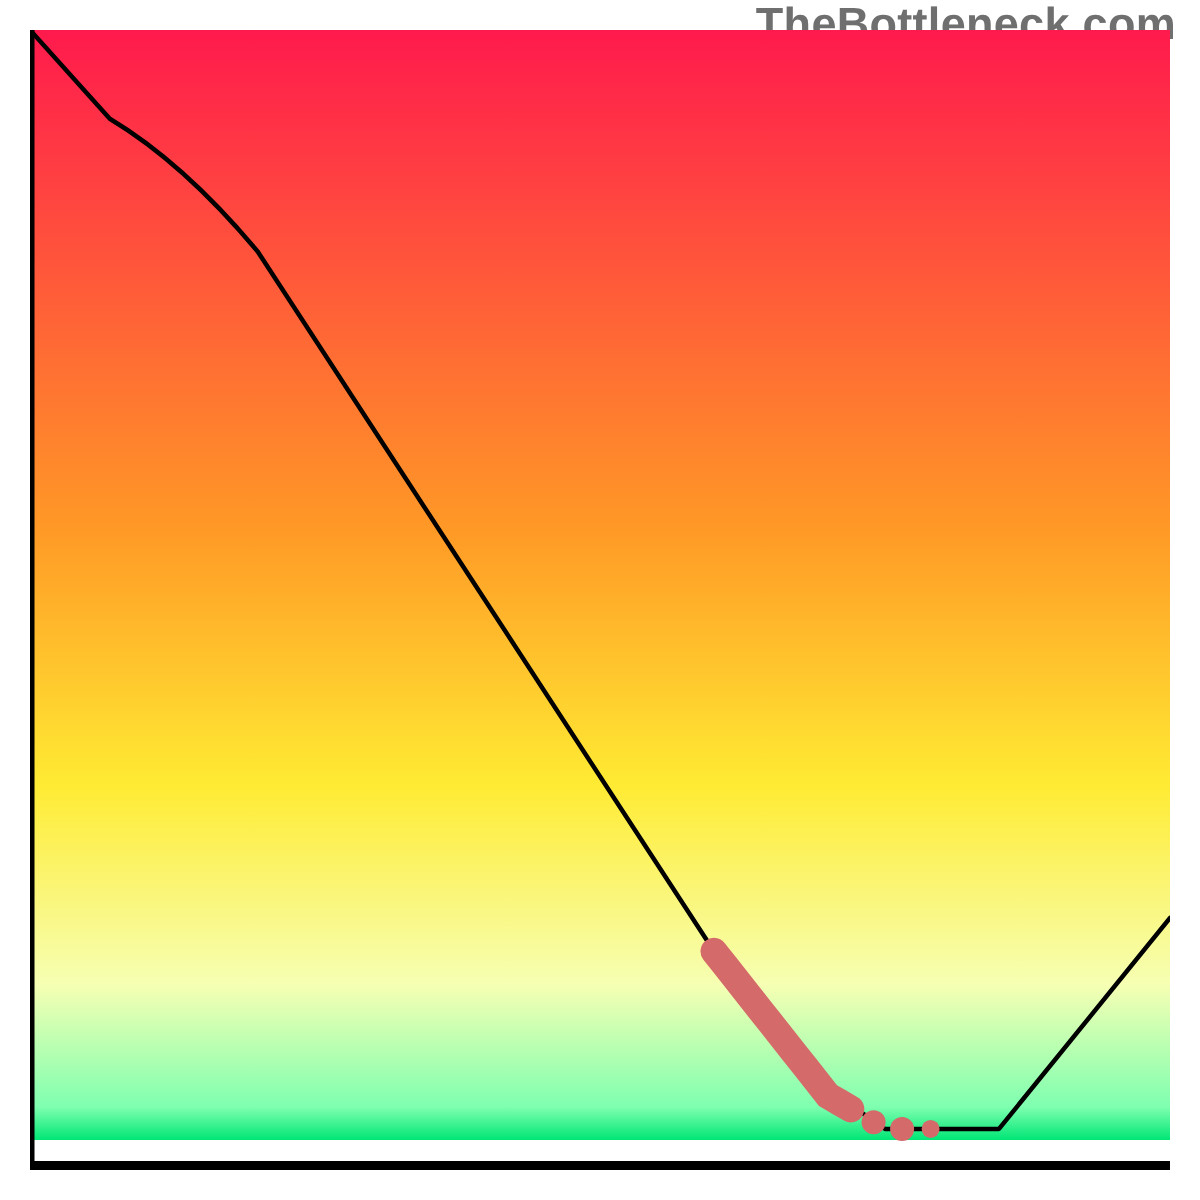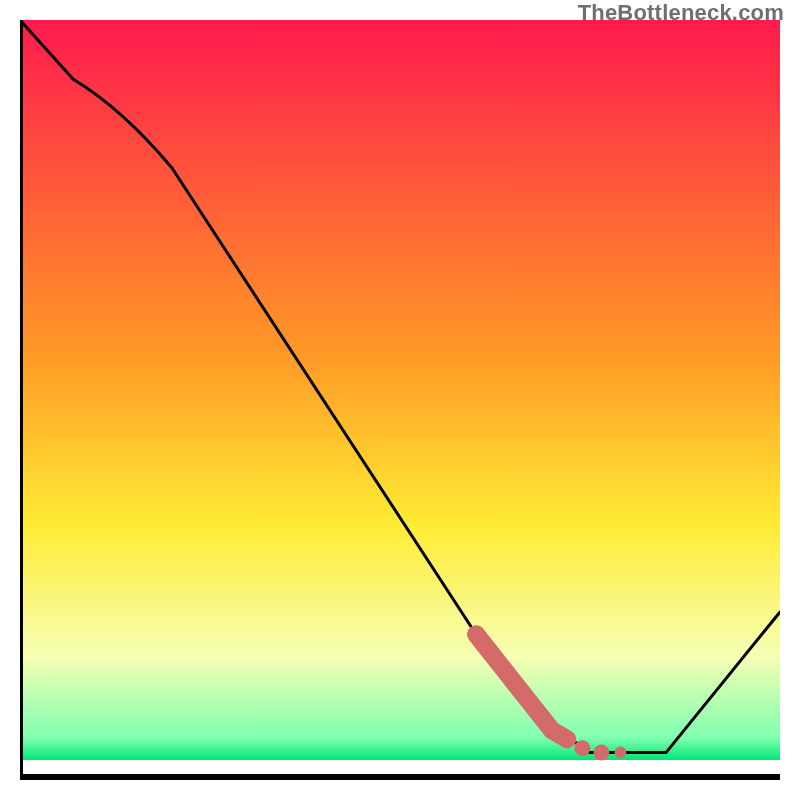--- a/index.html
+++ b/index.html
@@ -21,21 +21,21 @@
     position: absolute;
     left: 20px;
     top: 20px;
     width: 760px;
     height: 760px;
   }
   .watermark {
     position: absolute;
     top: 0px;
     right: 16px;
-    font-size: 22px;
+    font-size: 30px;
     font-weight: 600;
     color: #6f6f6f;
     letter-spacing: 0.2px;
     user-select: none;
   }
 </style>
 </head>
 <body>
 
 <div class="outer">

